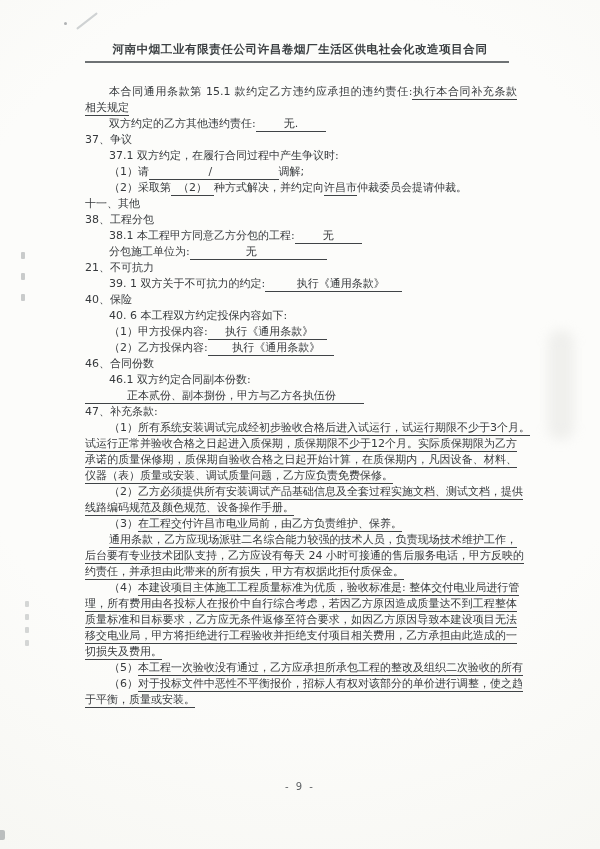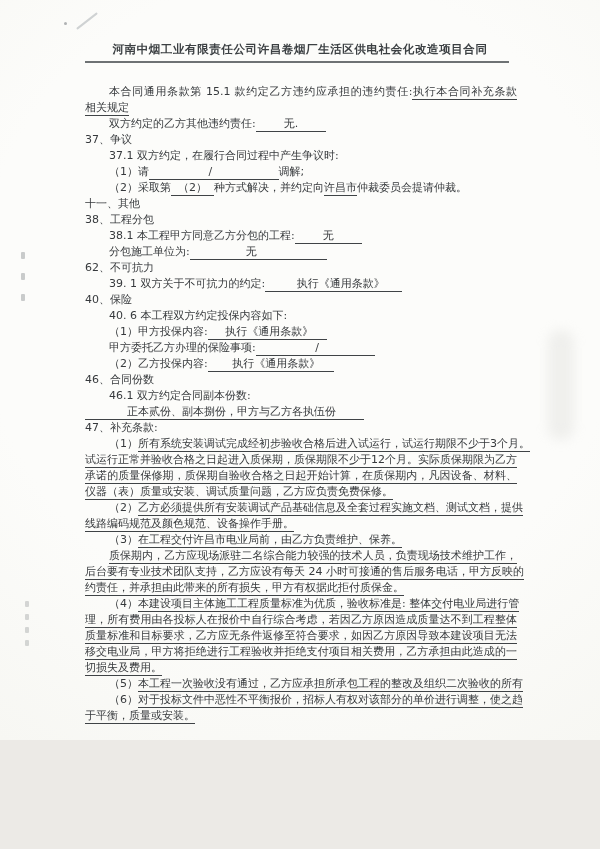--- a/index.html
+++ b/index.html
@@ -1,18 +1,18 @@
 <!DOCTYPE html>
 <html><head>
 <meta charset="utf-8">
 <style>
   html,body{margin:0;padding:0;background:#eceae6;}
   .page{
     position:relative;
-    width:600px;height:740px;
+    width:600px;height:849px;
     margin:0 auto;
     background:radial-gradient(circle at 50% 40%, #fcfcfa 60%, #f7f7f3 100%);
     font-family:"DejaVu Sans","Liberation Sans",sans-serif;
     color:#36393c;
     overflow:hidden;
   }
   
   .hdr-title{
     position:absolute;top:42px;left:0;width:100%;
     text-align:center;
@@ -78,39 +78,38 @@
       <div class="line"><span class="u">相关规定</span></div>
       <div class="line ind"><span>双方约定的乙方其他违约责任:</span><span class="u">&nbsp;&nbsp;&nbsp;&nbsp;&nbsp;&nbsp;&nbsp;&nbsp;无.&nbsp;&nbsp;&nbsp;&nbsp;&nbsp;&nbsp;&nbsp;&nbsp;</span></div>
       <div class="line"><span>37、争议</span></div>
       <div class="line ind"><span>37.1 双方约定，在履行合同过程中产生争议时:</span></div>
       <div class="line ind"><span>（1）请</span><span class="u">&nbsp;&nbsp;&nbsp;&nbsp;&nbsp;&nbsp;&nbsp;&nbsp;&nbsp;&nbsp;&nbsp;&nbsp;&nbsp;&nbsp;&nbsp;&nbsp;&nbsp;</span><span class="u">/</span><span class="u">&nbsp;&nbsp;&nbsp;&nbsp;&nbsp;&nbsp;&nbsp;&nbsp;&nbsp;&nbsp;&nbsp;&nbsp;&nbsp;&nbsp;&nbsp;&nbsp;&nbsp;&nbsp;&nbsp;</span><span>调解;</span></div>
       <div class="line ind"><span>（2）采取第</span><span class="u">&nbsp;&nbsp;（2）&nbsp;&nbsp;</span><span>种方式解决，并约定向</span><span class="u">许昌市</span><span>仲裁委员会提请仲裁。</span></div>
       <div class="line"><span>十一、其他</span></div>
       <div class="line"><span>38、工程分包</span></div>
       <div class="line ind"><span>38.1 本工程甲方同意乙方分包的工程:</span><span class="u">&nbsp;&nbsp;&nbsp;&nbsp;&nbsp;&nbsp;&nbsp;&nbsp;无&nbsp;&nbsp;&nbsp;&nbsp;&nbsp;&nbsp;&nbsp;&nbsp;</span></div>
       <div class="line ind"><span>分包施工单位为:</span><span class="u">&nbsp;&nbsp;&nbsp;&nbsp;&nbsp;&nbsp;&nbsp;&nbsp;&nbsp;&nbsp;&nbsp;&nbsp;&nbsp;&nbsp;&nbsp;&nbsp;无&nbsp;&nbsp;&nbsp;&nbsp;&nbsp;&nbsp;&nbsp;&nbsp;&nbsp;&nbsp;&nbsp;&nbsp;&nbsp;&nbsp;&nbsp;&nbsp;&nbsp;&nbsp;&nbsp;&nbsp;</span></div>
-      <div class="line"><span>62、不可抗力</span></div>
+      <div class="line"><span>21、不可抗力</span></div>
       <div class="line ind"><span>39. 1 双方关于不可抗力的约定:</span><span class="u">&nbsp;&nbsp;&nbsp;&nbsp;&nbsp;&nbsp;&nbsp;&nbsp;&nbsp;执行《通用条款》&nbsp;&nbsp;&nbsp;&nbsp;&nbsp;</span></div>
       <div class="line"><span>40、保险</span></div>
       <div class="line ind"><span>40. 6 本工程双方约定投保内容如下:</span></div>
       <div class="line ind"><span>（1）甲方投保内容:</span><span class="u">&nbsp;&nbsp;&nbsp;&nbsp;&nbsp;执行《通用条款》&nbsp;&nbsp;&nbsp;&nbsp;</span></div>
-      <div class="line ind"><span>甲方委托乙方办理的保险事项:</span><span class="u">&nbsp;&nbsp;&nbsp;&nbsp;&nbsp;&nbsp;&nbsp;&nbsp;&nbsp;&nbsp;&nbsp;&nbsp;&nbsp;&nbsp;&nbsp;&nbsp;&nbsp;/&nbsp;&nbsp;&nbsp;&nbsp;&nbsp;&nbsp;&nbsp;&nbsp;&nbsp;&nbsp;&nbsp;&nbsp;&nbsp;&nbsp;&nbsp;&nbsp;</span></div>
       <div class="line ind"><span>（2）乙方投保内容:</span><span class="u">&nbsp;&nbsp;&nbsp;&nbsp;&nbsp;&nbsp;&nbsp;执行《通用条款》&nbsp;&nbsp;&nbsp;&nbsp;</span></div>
       <div class="line"><span>46、合同份数</span></div>
       <div class="line ind"><span>46.1 双方约定合同副本份数:</span></div>
       <div class="line"><span class="u">&nbsp;&nbsp;&nbsp;&nbsp;&nbsp;&nbsp;&nbsp;&nbsp;&nbsp;&nbsp;&nbsp;&nbsp;正本贰份、副本捌份，甲方与乙方各执伍份&nbsp;&nbsp;&nbsp;&nbsp;&nbsp;&nbsp;&nbsp;&nbsp;</span></div>
       <div class="line"><span>47、补充条款:</span></div>
       <div class="line ind j"><span>（1）</span><span class="u">所有系统安装调试完成经初步验收合格后进入试运行，试运行期限不少于3个月。</span></div>
       <div class="line j"><span class="u">试运行正常并验收合格之日起进入质保期，质保期限不少于12个月。实际质保期限为乙方</span></div>
       <div class="line j"><span class="u">承诺的质量保修期，质保期自验收合格之日起开始计算，在质保期内，凡因设备、材料、</span></div>
       <div class="line"><span class="u">仪器（表）质量或安装、调试质量问题，乙方应负责免费保修。</span></div>
       <div class="line ind j"><span>（2）</span><span class="u">乙方必须提供所有安装调试产品基础信息及全套过程实施文档、测试文档，提供</span></div>
       <div class="line"><span class="u">线路编码规范及颜色规范、设备操作手册。</span></div>
       <div class="line ind"><span>（3）</span><span class="u">在工程交付许昌市电业局前，由乙方负责维护、保养。</span></div>
-      <div class="line ind j"><span class="u">质保期内，乙方应现场派驻二名综合能力较强的技术人员，负责现场技术维护工作，</span></div>
+      <div class="line ind j"><span class="u">通用条款，乙方应现场派驻二名综合能力较强的技术人员，负责现场技术维护工作，</span></div>
       <div class="line j"><span class="u">后台要有专业技术团队支持，乙方应设有每天 24 小时可接通的售后服务电话，甲方反映的</span></div>
       <div class="line"><span class="u">约责任，并承担由此带来的所有损失，甲方有权据此拒付质保金。</span></div>
       <div class="line ind j"><span>（4）</span><span class="u">本建设项目主体施工工程质量标准为优质，验收标准是: 整体交付电业局进行管</span></div>
       <div class="line j"><span class="u">理，所有费用由各投标人在报价中自行综合考虑，若因乙方原因造成质量达不到工程整体</span></div>
       <div class="line j"><span class="u">质量标准和目标要求，乙方应无条件返修至符合要求，如因乙方原因导致本建设项目无法</span></div>
       <div class="line j"><span class="u">移交电业局，甲方将拒绝进行工程验收并拒绝支付项目相关费用，乙方承担由此造成的一</span></div>
       <div class="line"><span class="u">切损失及费用。</span></div>
       <div class="line ind j"><span>（5）</span><span class="u">本工程一次验收没有通过，乙方应承担所承包工程的整改及组织二次验收的所有</span></div>
       <div class="line ind j"><span>（6）</span><span class="u">对于投标文件中恶性不平衡报价，招标人有权对该部分的单价进行调整，使之趋</span></div>
       <div class="line"><span class="u">于平衡，质量或安装。</span></div>

